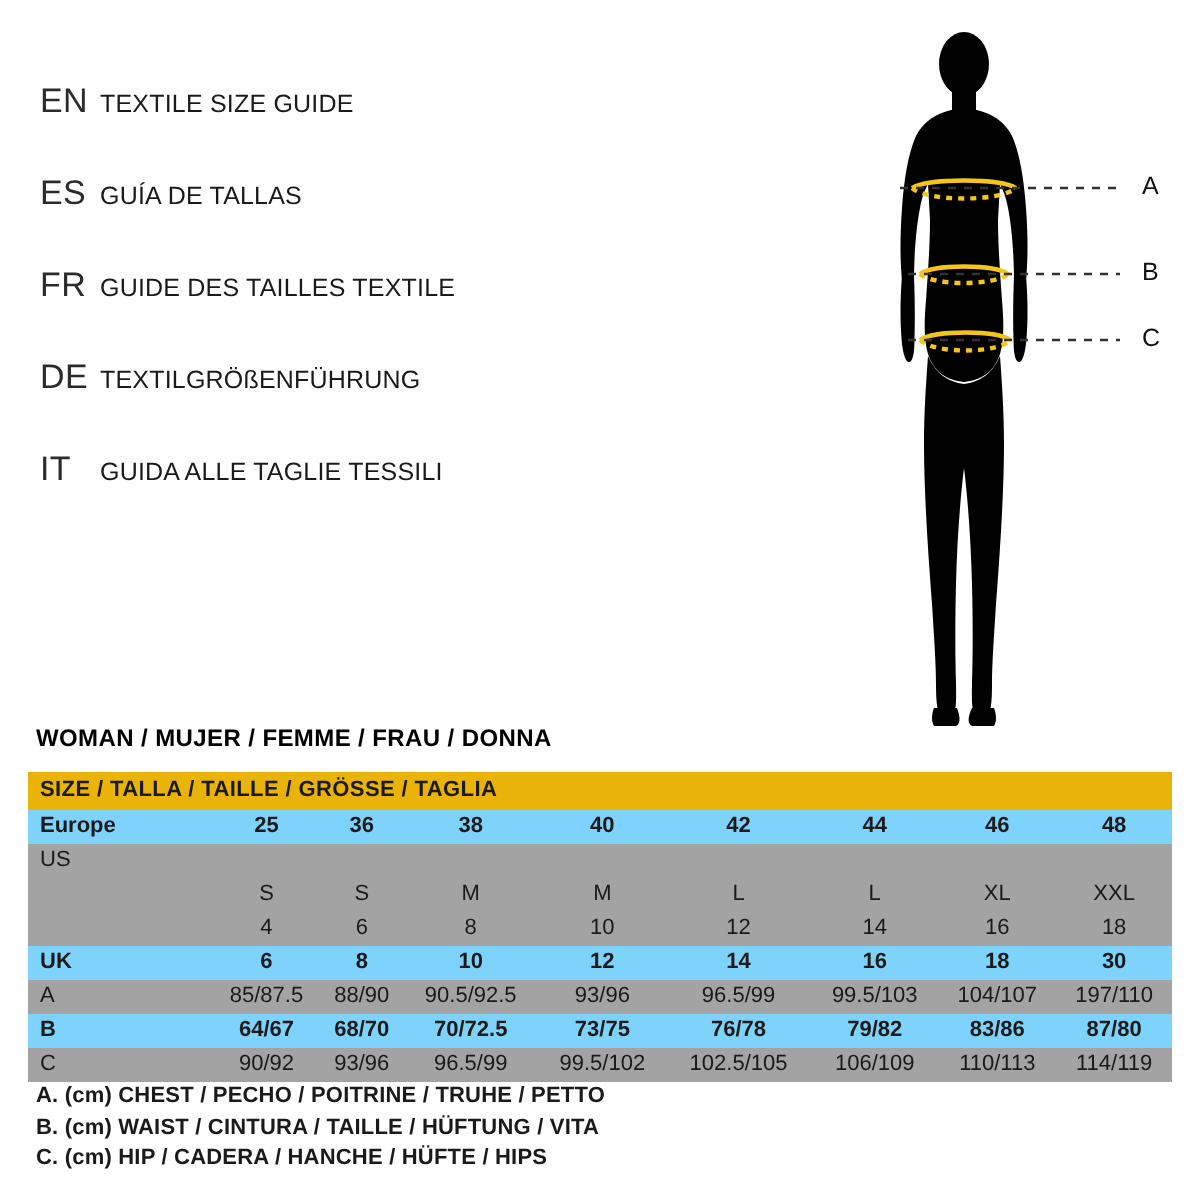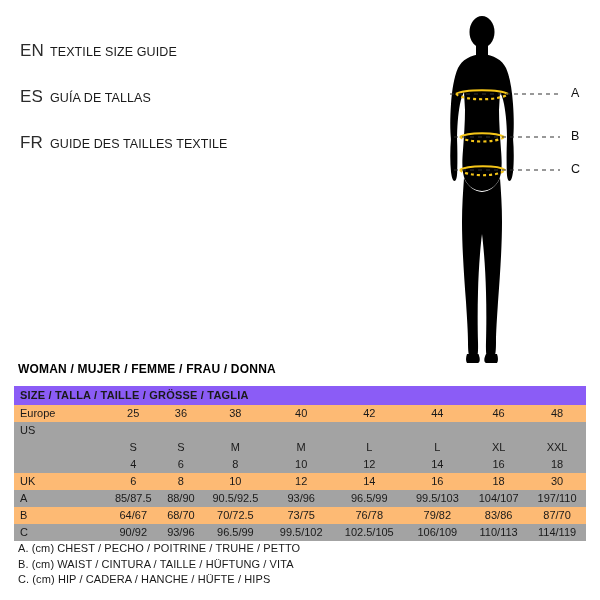--- a/index.html
+++ b/index.html
@@ -87,64 +87,72 @@
     line-height: 17px;
     text-align: center;
     white-space: nowrap;
   }
   table.size-table td.rowhead {
     text-align: left;
     padding-left: 6px;
     width: 86px;
   }
   tr.header-row {
-    background: #8b5cf6;
+    background: #eab308;
     margin-left: 31px;
   }
   tr.header-row td {
     font-weight: bold;
     text-align: left;
     padding-left: 6px;
     letter-spacing: .2px;
     height: 19px;
     line-height: 19px;
   }
   tr.shaded td { background: #a3a3a3; }
-  tr.plain td  { background: #fdba74; }
+  tr.plain td  { background: #7dd3fc; font-weight: bold; }
 
   
   .notes {
     position: absolute;
     left: 18px;
     top: 541px;
     width: 560px;
   }
   .note {
     font-size: 11px;
-    font-weight: normal;
+    font-weight: bold;
     line-height: 15.5px;
     letter-spacing: .1px;
     color: #1a1a1a;
   }
 </style>
 </head>
 <body>
 
 <div class="lang-block">
   <div class="lang-row">
     <div class="lang-code">EN</div>
     <div class="lang-text">TEXTILE SIZE GUIDE</div>
   </div>
   <div class="lang-row">
     <div class="lang-code">ES</div>
     <div class="lang-text">GUÍA DE TALLAS</div>
   </div>
   <div class="lang-row">
     <div class="lang-code">FR</div>
     <div class="lang-text">GUIDE DES TAILLES TEXTILE</div>
+  </div>
+  <div class="lang-row">
+    <div class="lang-code">DE</div>
+    <div class="lang-text">TEXTILGRÖßENFÜHRUNG</div>
+  </div>
+  <div class="lang-row">
+    <div class="lang-code">IT</div>
+    <div class="lang-text">GUIDA ALLE TAGLIE TESSILI</div>
   </div>
 </div>
 
 <div class="figure-wrap">
   <svg width="175" height="360" viewBox="0 0 175 360">
     <g fill="#000000">
 
       <ellipse cx="62" cy="22" rx="12.5" ry="16"></ellipse>
 
       <rect x="56" y="34" width="12" height="12"></rect>
@@ -306,21 +314,21 @@
 
     <tr class="plain">
       <td class="rowhead">B</td>
       <td>64/67</td>
       <td>68/70</td>
       <td>70/72.5</td>
       <td>73/75</td>
       <td>76/78</td>
       <td>79/82</td>
       <td>83/86</td>
-      <td>87/70</td>
+      <td>87/80</td>
     </tr>
 
     <tr class="shaded">
       <td class="rowhead">C</td>
       <td>90/92</td>
       <td>93/96</td>
       <td>96.5/99</td>
       <td>99.5/102</td>
       <td>102.5/105</td>
       <td>106/109</td>

